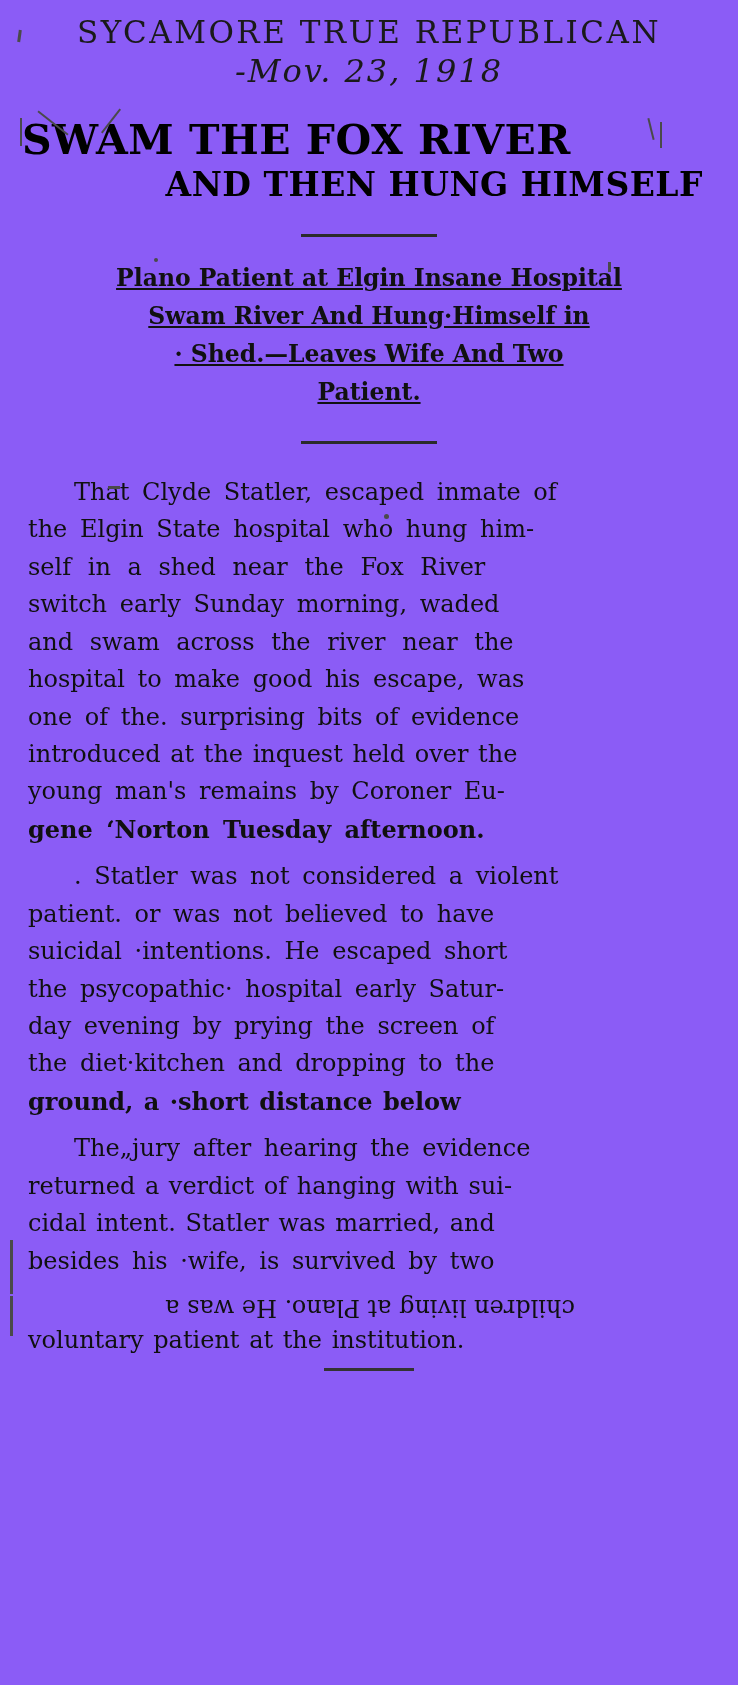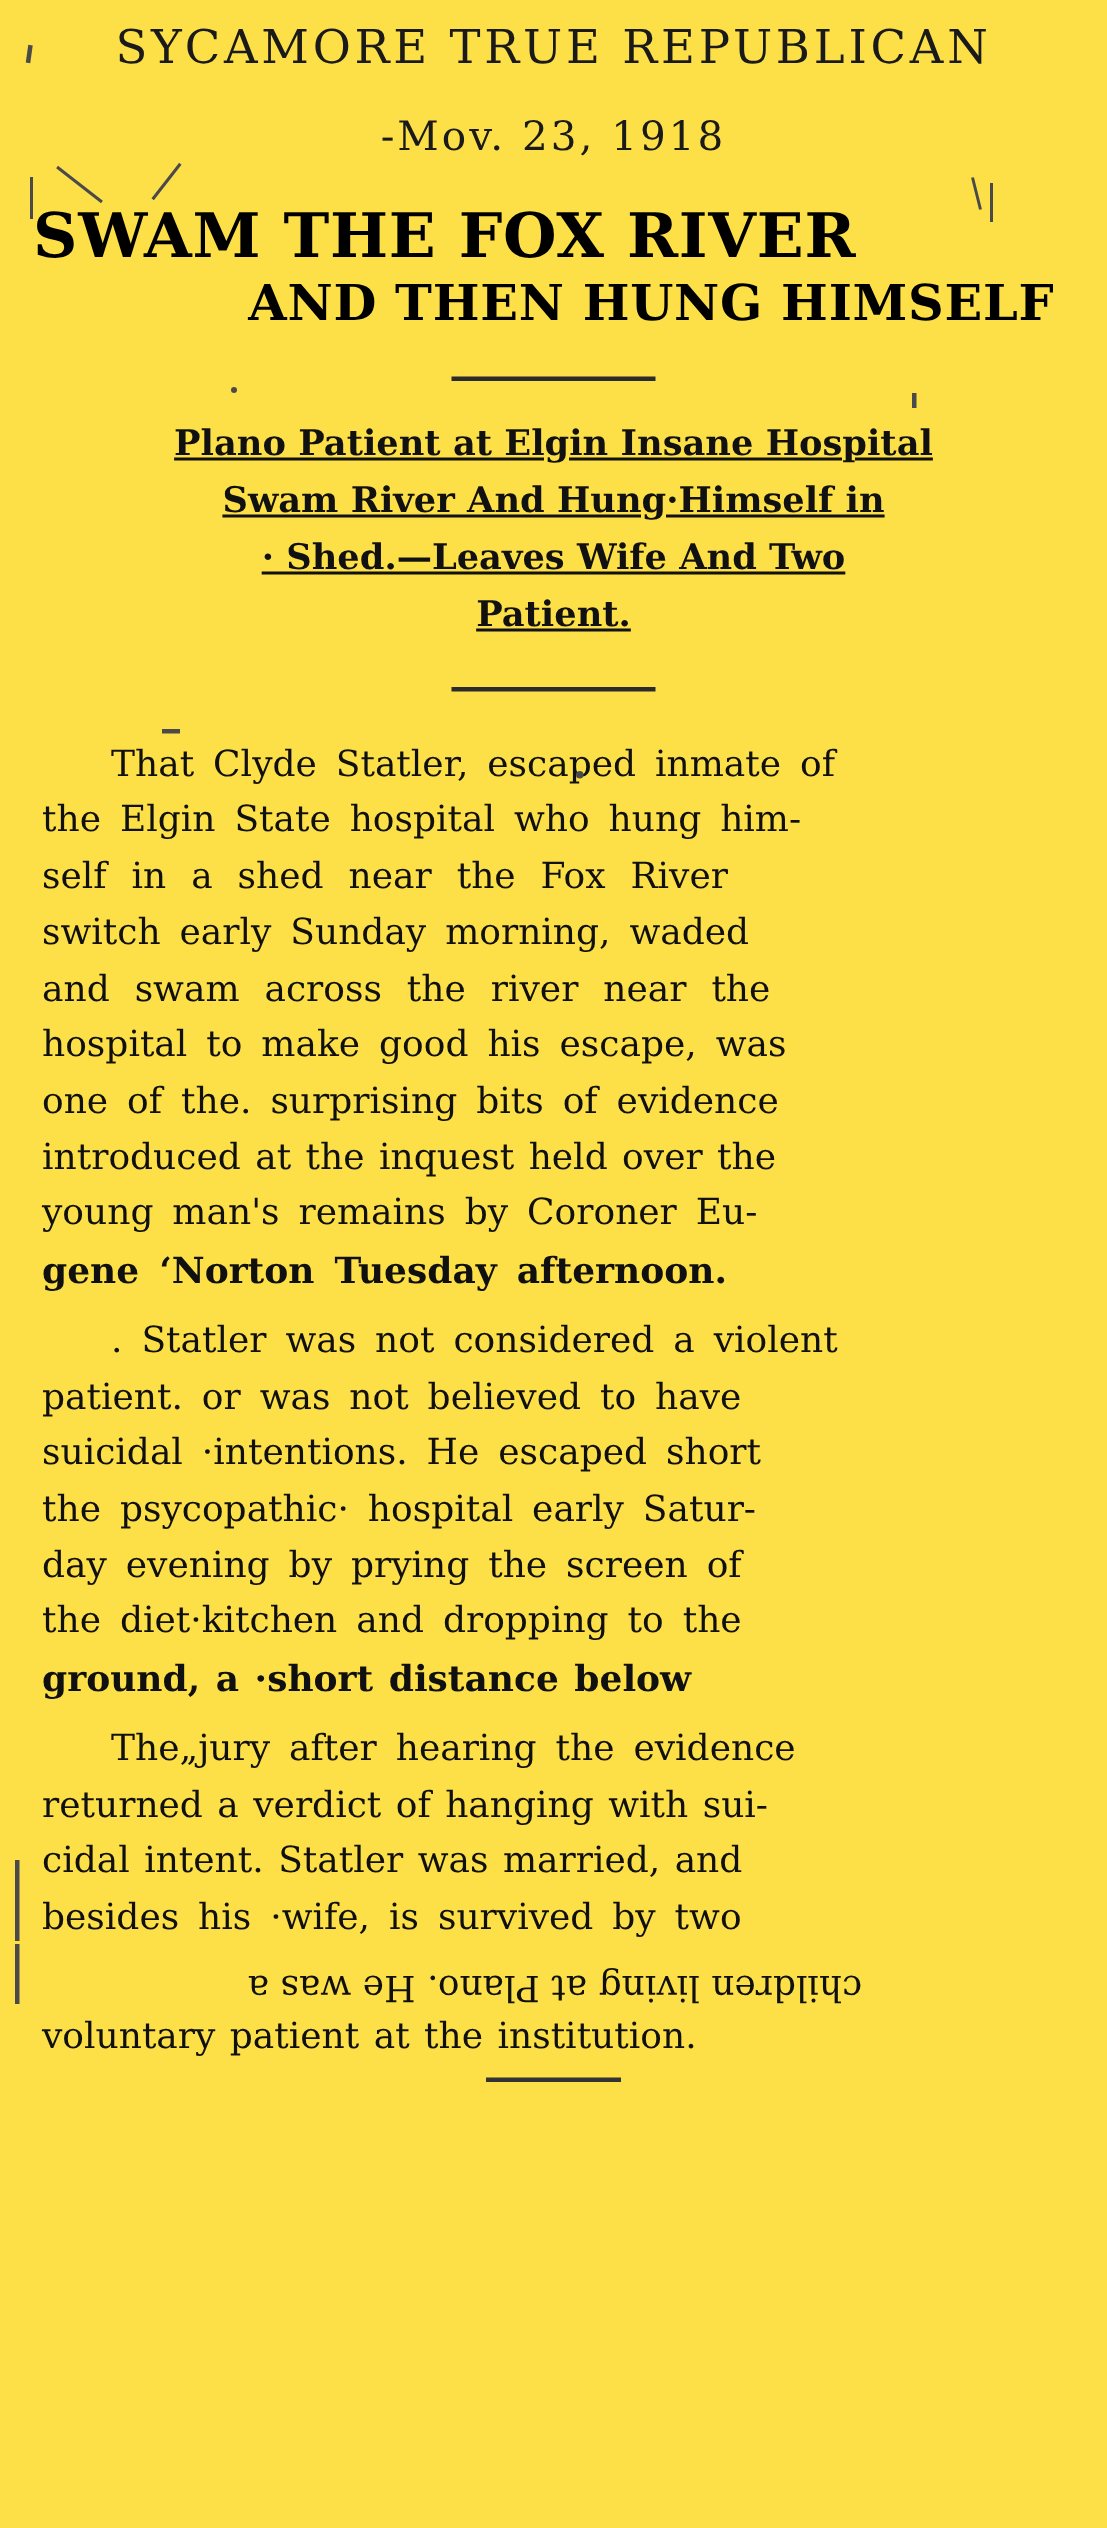--- a/index.html
+++ b/index.html
@@ -13,44 +13,45 @@
     position: relative;
     font-family: "Liberation Serif", serif;
     color: #111111;
     overflow: hidden;
   }
 
   .page {
     position: relative;
     width: 738px;
     height: 1685px;
-    background: #fde047;
+    background: #8b5cf6;
     padding: 0;
     box-sizing: border-box;
   }
 
   
   .masthead {
     text-align: center;
     padding-top: 14px;
   }
   .paper-name {
     font-family: "DejaVu Serif", serif;
     font-size: 31px;
     letter-spacing: 2.5px;
     font-weight: 400;
     color: #1a1a1a;
     white-space: nowrap;
   }
   .issue-date {
     font-family: "DejaVu Serif", serif;
-    font-size: 27px;
+    font-size: 32px;
     letter-spacing: 2px;
-    margin-top: 26px;
+    margin-top: 2px;
     color: #1a1a1a;
+    font-style: italic;
   }
 
   
   .headline {
     margin-top: 26px;
     text-align: center;
     font-family: "DejaVu Serif", serif;
     font-weight: bold;
     color: #000;
   }

